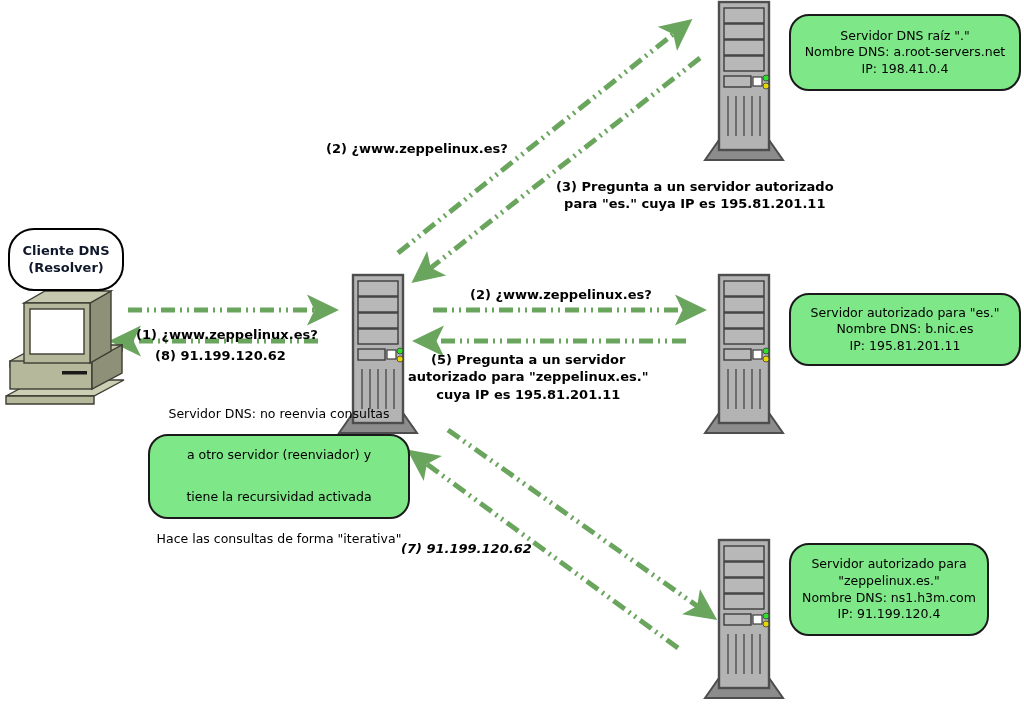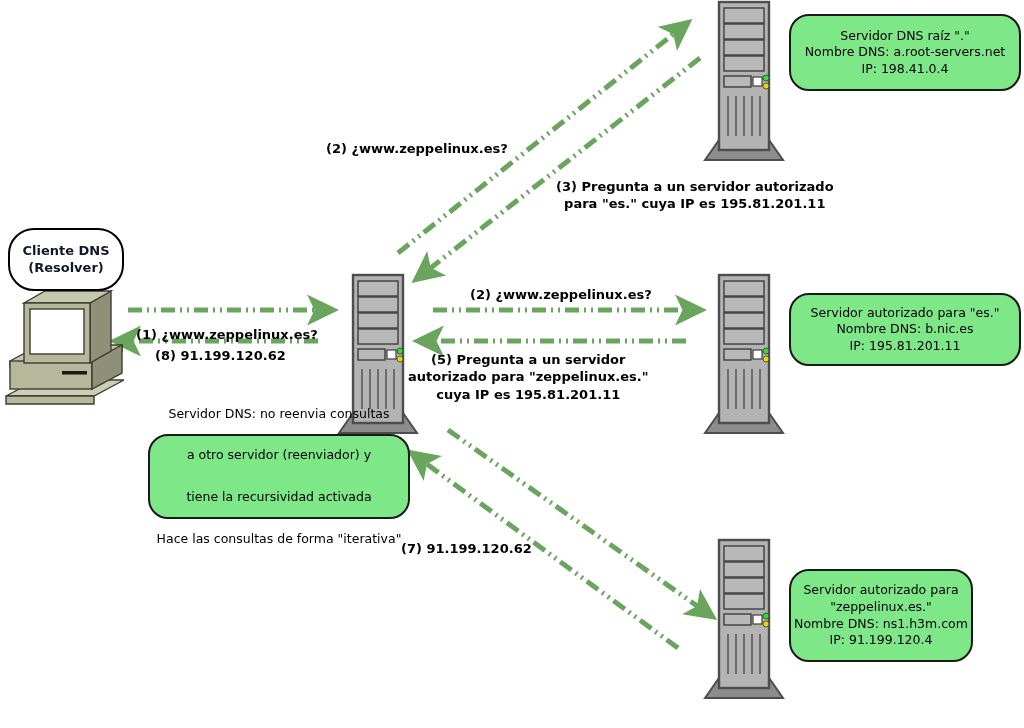--- a/index.html
+++ b/index.html
@@ -256,21 +256,21 @@
       <g stroke="#3d3d3d" stroke-width="1.2">
         <line x1="31" y1="96" x2="31" y2="136"></line>
         <line x1="39" y1="96" x2="39" y2="136"></line>
         <line x1="47" y1="96" x2="47" y2="136"></line>
         <line x1="55" y1="96" x2="55" y2="136"></line>
         <line x1="63" y1="96" x2="63" y2="136"></line>
       </g>
     </svg>
   </div>
 
-  <div class="callout" style="left:789px; top:569px; width:184px; height:93px;">
+  <div class="callout" style="left:789px; top:543px; width:200px; height:93px;">
     <span class="ln">Servidor autorizado para</span>
     <span class="ln">"zeppelinux.es."</span>
     <span class="ln">Nombre DNS: ns1.h3m.com</span>
     <span class="ln">IP: 91.199.120.4</span>
   </div>
 
   <div class="step-label" style="left:136px; top:278px;margin-top:48px;">
     <span class="ln">(1) ¿www.zeppelinux.es?</span>
   </div>
 
@@ -291,17 +291,17 @@
     <span class="ln">(2) ¿www.zeppelinux.es?</span>
   </div>
 
   <div class="step-label" style="left:408px; top:351px;">
     <span class="ln">(5) Pregunta a un servidor</span>
     <span class="ln">autorizado para "zeppelinux.es."</span>
     <span class="ln">cuya IP es 195.81.201.11</span>
   </div>
 
 
-  <div class="step-label" style="left:401px; top:540px;">
+  <div class="step-label" style="left:401px; top:540px;font-style:italic;">
     <span class="ln">(7) 91.199.120.62</span>
   </div>
 
 </div>
 
 </body></html>

